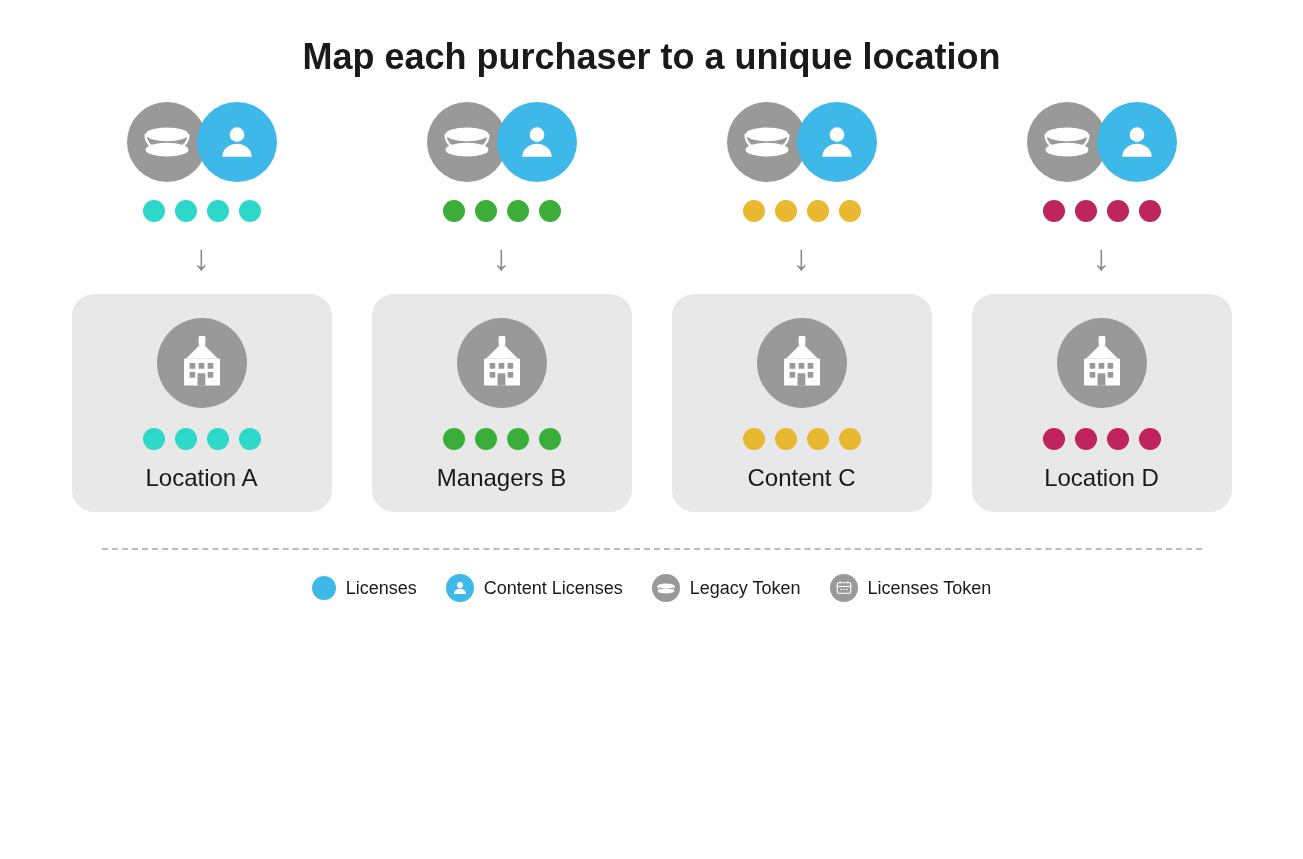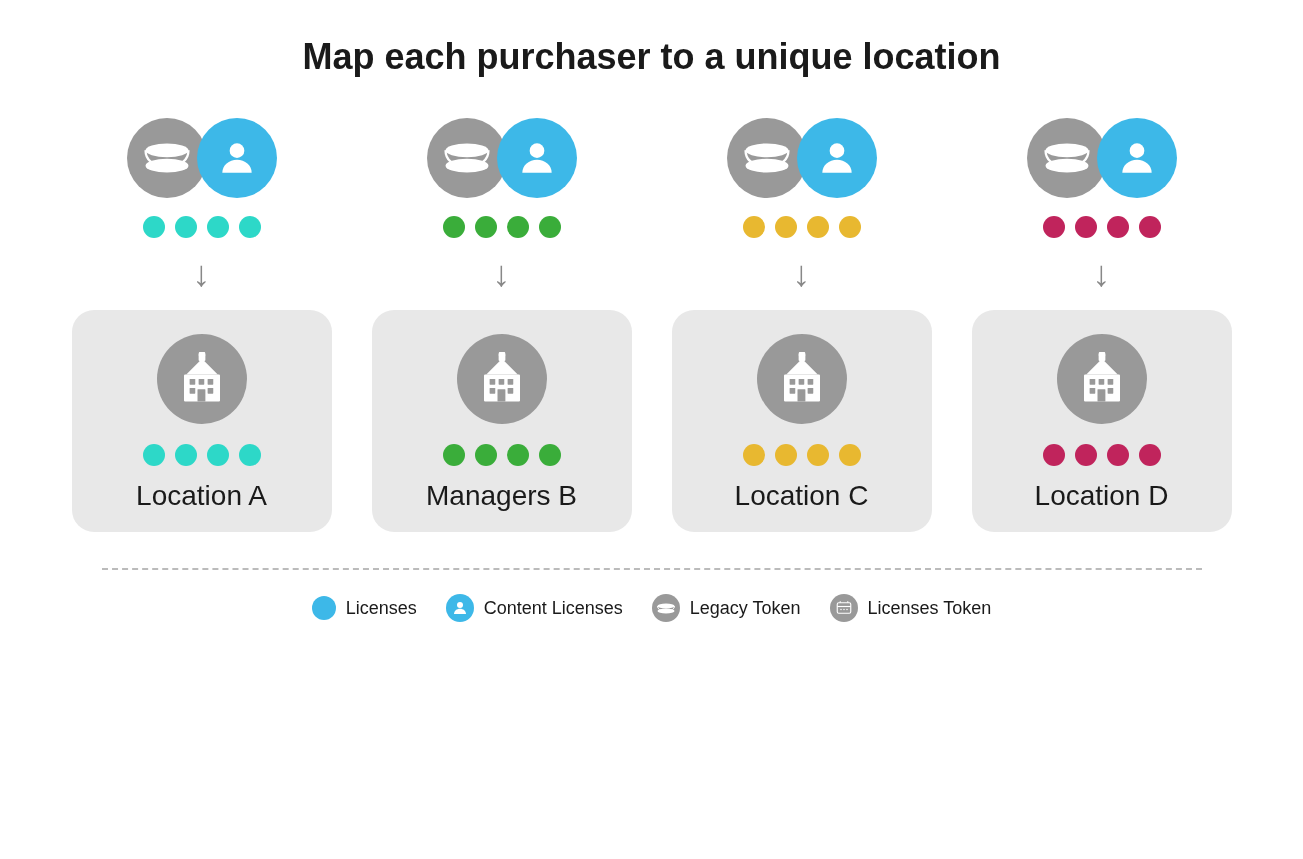--- a/index.html
+++ b/index.html
@@ -12,21 +12,21 @@
       flex-direction: column;
       align-items: center;
       overflow: hidden;
     }
 
     .page-title {
       font-size: 36px;
       font-weight: 700;
       color: #1a1a1a;
       margin-top: 36px;
-      margin-bottom: 40px;
+      margin-bottom: 24px;
       text-align: center;
     }
 
     .columns-row {
       display: flex;
       flex-direction: row;
       justify-content: center;
       gap: 30px;
       align-items: flex-start;
       margin-bottom: 0;
@@ -135,21 +135,21 @@
     }
 
     .location-dots {
       display: flex;
       flex-direction: row;
       gap: 10px;
       margin-bottom: 14px;
     }
 
     .location-label {
-      font-size: 28px;
+      font-size: 24px;
       color: #1a1a1a;
       font-weight: 400;
     }
 
     
     .divider {
       width: 1100px;
       border: none;
       border-top: 2px dashed #bbb;
       margin: 36px 0 24px;
@@ -354,21 +354,21 @@
 
     <rect x="20" y="33" width="7" height="11" rx="0.5" fill="#999"></rect>
   </svg>
         </div>
         <div class="location-dots">
           <div class="dot" style="background: rgb(232, 184, 48);"></div>
           <div class="dot" style="background: rgb(232, 184, 48);"></div>
           <div class="dot" style="background: rgb(232, 184, 48);"></div>
           <div class="dot" style="background: rgb(232, 184, 48);"></div>
         </div>
-        <div class="location-label">Location C</div>
+        <div class="location-label">Content C</div>
       </div>
     </div>
     <div class="column">
       <div class="top-icons">
         <div class="circle-icon token">
           <svg class="token-svg" viewBox="0 0 60 40" fill="white">
     <ellipse cx="30" cy="10" rx="28" ry="9"></ellipse>
     <path d="M2 10 Q2 30 30 30 Q58 30 58 10" fill="none" stroke="white" stroke-width="3"></path>
     <ellipse cx="30" cy="30" rx="28" ry="9"></ellipse>
   </svg>

